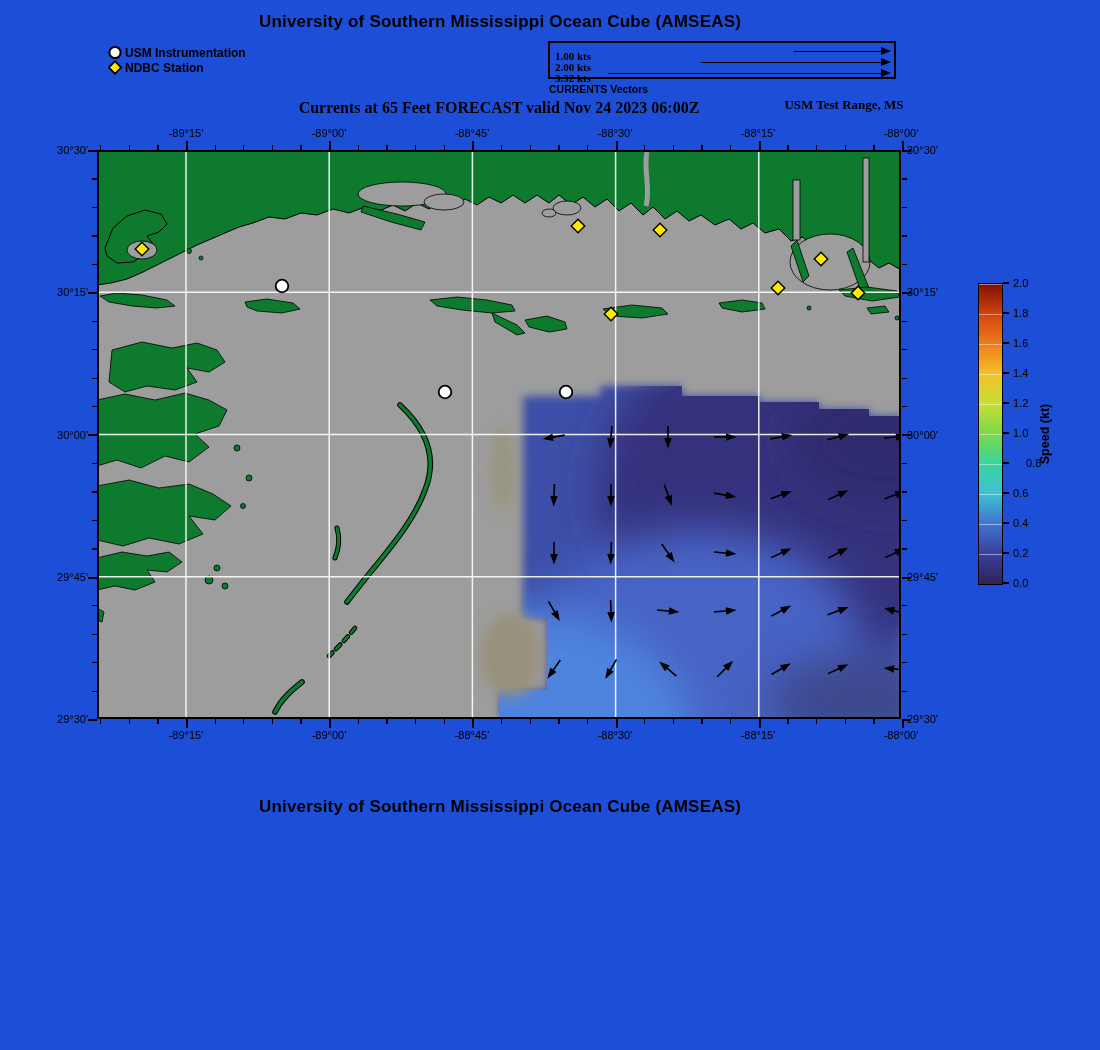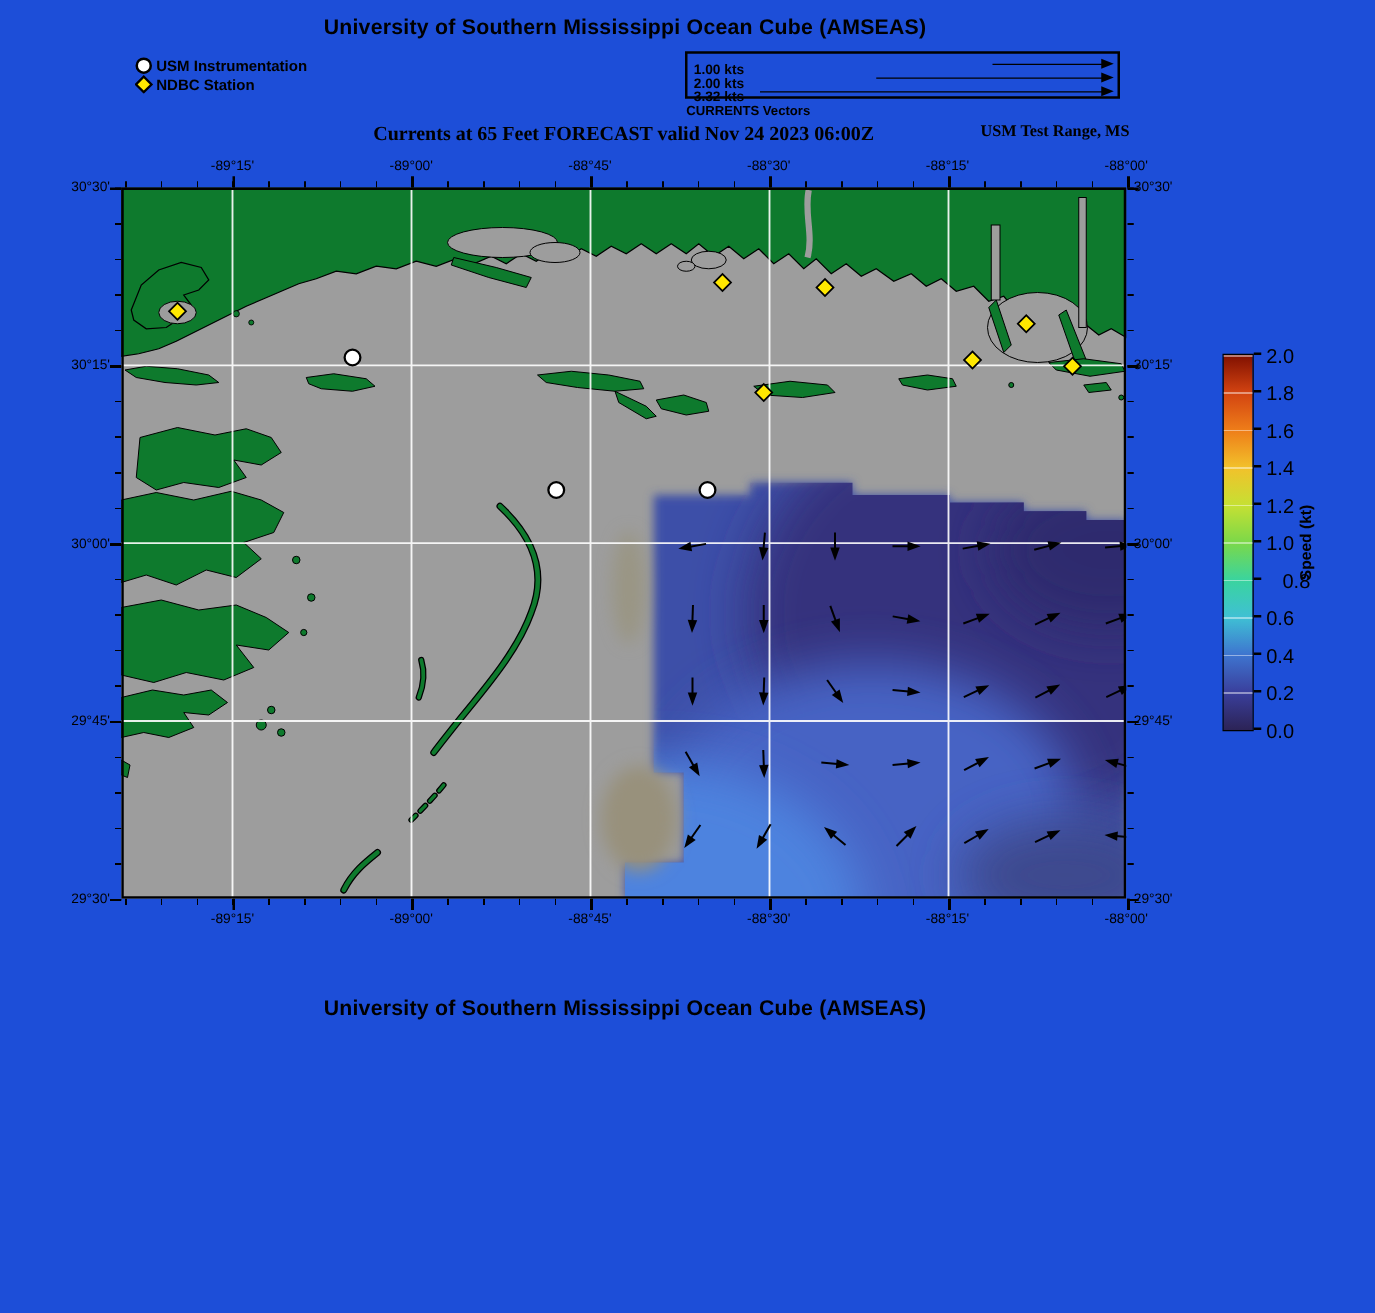--- a/index.html
+++ b/index.html
@@ -13,21 +13,21 @@
 
   
   #marker-legend{position:absolute;left:108px;top:45px;}
   .ml-row{display:flex;align-items:center;height:15px;}
   .ml-icon{width:17px;height:15px;flex:0 0 17px;}
   .ml-label{font-size:12px;font-weight:bold;white-space:nowrap;}
 
   
   #vl-box{position:absolute;left:548px;top:41px;width:348px;height:38px;
           border:2px solid #000;box-sizing:border-box;padding:2.5px 0 0 5px;}
-  .vl-row{position:relative;height:11px;}
+  .vl-row{position:relative;height:11px;font-family:Liberation Serif, serif;}
   .vl-label{font-size:11px;font-weight:bold;line-height:11px;}
   .vl-line{position:absolute;right:12px;top:5px;height:1.6px;background:#000;}
   .vl-head{position:absolute;right:3px;top:1px;width:0;height:0;
            border-left:10px solid #000;border-top:4.5px solid transparent;
            border-bottom:4.5px solid transparent;}
   #vl-caption{position:absolute;left:549px;top:83px;font-size:10.5px;font-weight:bold;}
 
   #subtitle{position:absolute;left:0;top:99px;width:998px;text-align:center;
             font-family:"Liberation Serif",serif;font-size:16px;font-weight:bold;}
   #region-label{position:absolute;left:769px;top:97px;width:150px;text-align:center;
@@ -55,21 +55,21 @@
     background:repeating-linear-gradient(180deg,#000 0 2px,transparent 2px 142.25px);}
   #yt-min-right{left:902px;top:150px;width:5px;height:570px;
     background:repeating-linear-gradient(180deg,#000 0 1.3px,transparent 1.3px 28.45px);}
 
   
   #cbar{position:absolute;left:978px;top:283px;width:23px;height:300px;
         border:1.5px solid #000;}
   #cbar:after{content:"";position:absolute;left:0;top:0;right:0;bottom:0;
         background:repeating-linear-gradient(180deg,rgba(255,255,255,.45) 0 1.2px,transparent 1.2px 30px);}
   .cbar-tick{position:absolute;width:6px;height:1.5px;background:#000;}
-  .cbar-label{position:absolute;font-size:16px;}
+  .cbar-label{position:absolute;font-size:11px;}
   #speed-label{position:absolute;left:1008px;top:427px;width:74px;text-align:center;
         font-size:12.5px;font-weight:bold;white-space:nowrap;
         transform:rotate(-90deg);}
 </style>
 </head>
 <body>
 
 <div id="page">
 
   <div class="title" id="title-top">University of Southern Mississippi Ocean Cube (AMSEAS)</div>

